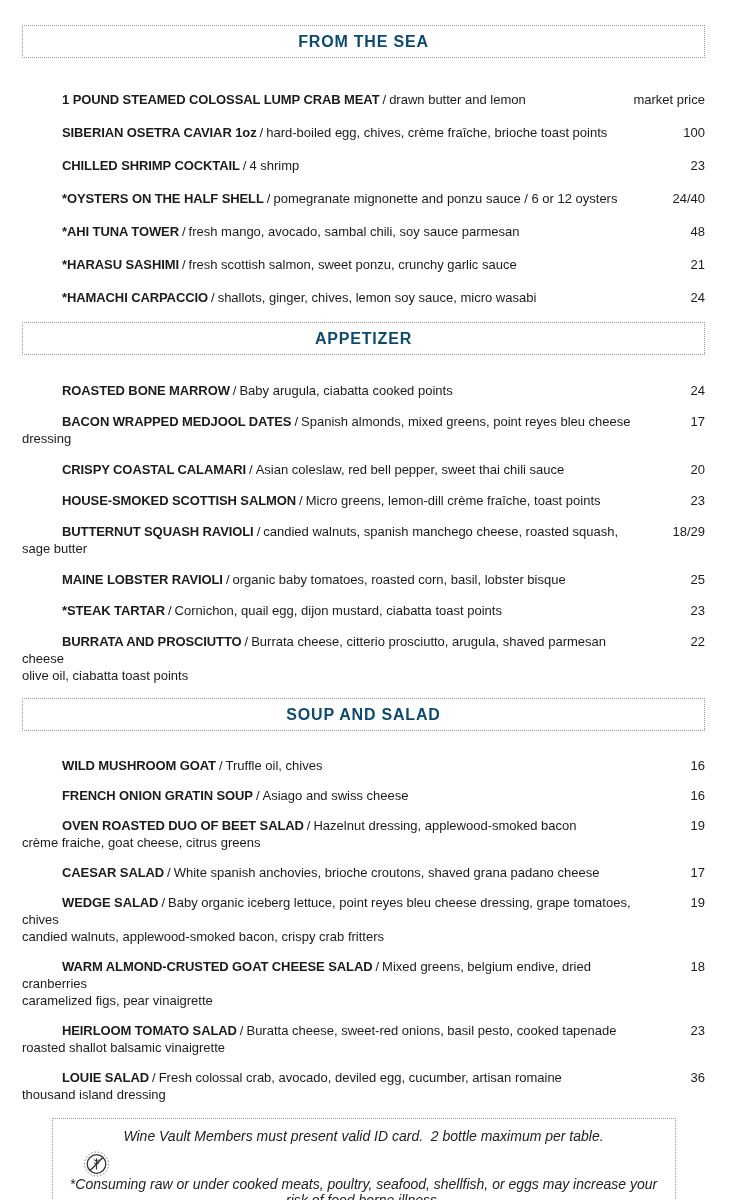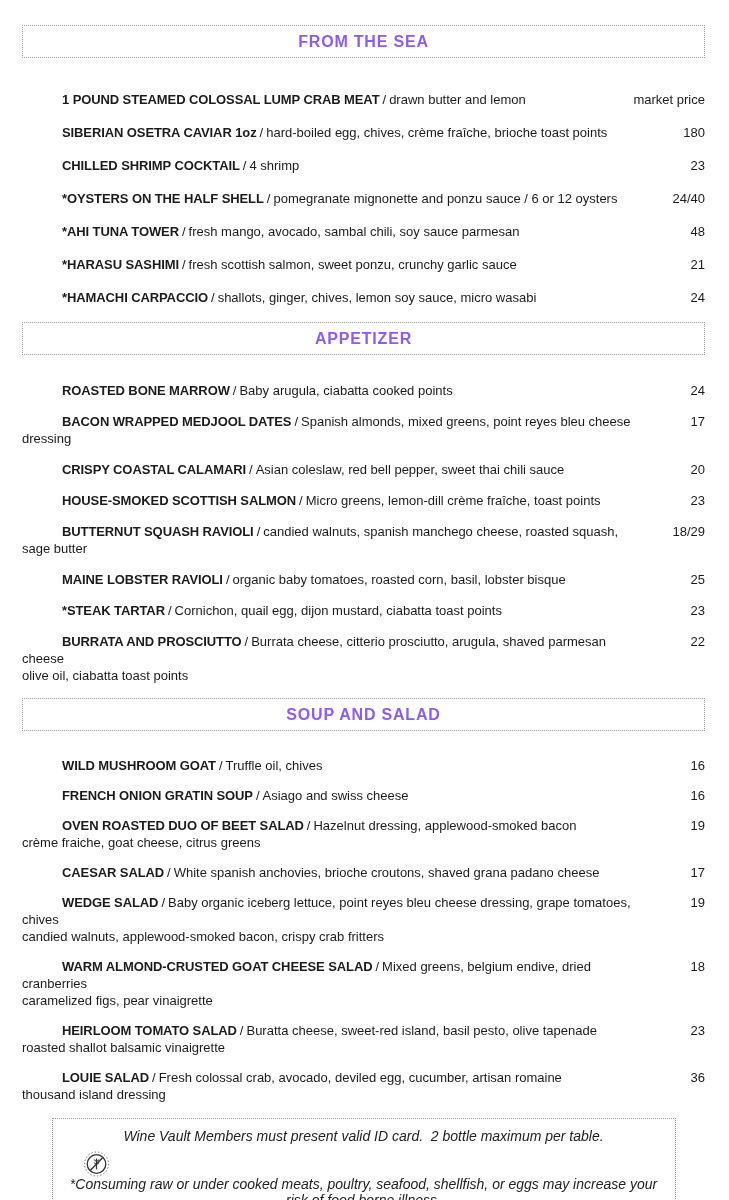--- a/index.html
+++ b/index.html
@@ -8,21 +8,21 @@
     width: 729px; height: 1200px; overflow: hidden;
     font-family: "Liberation Sans", sans-serif;
     color: #1b1b1b;
   }
   .page { width: 729px; height: 1200px; padding: 25px 24px 0 22px; }
 
   .section-header {
     border: 1px dotted #999;
     height: 33px;
     display: flex; align-items: center; justify-content: center;
-    font-weight: 700; font-size: 16px; letter-spacing: 0.8px; color: #8b5cf6;
+    font-weight: 700; font-size: 16px; letter-spacing: 0.8px; color: #0c4a6e;
   }
   .soup .section-header { margin-top: 8px; }
 
   .items { margin-top: 27px; }
   .sea .items { margin-top: 33px; }
   .soup .items { margin-top: 26px; }
 
   .item { display: flex; align-items: flex-start; }
   .sea  .item { margin-bottom: 16px; }
   .app  .item { margin-bottom: 14px; }
@@ -66,21 +66,21 @@
     </div>
     <div class="items">
 
       <div class="item">
         <div class="item-main"><span class="item-name">1 POUND STEAMED COLOSSAL LUMP CRAB MEAT</span><span class="item-sep">/</span><span class="item-desc">drawn butter and lemon</span><span class="item-desc2"></span></div>
         <div class="item-price">market price</div>
       </div>
 
       <div class="item">
         <div class="item-main"><span class="item-name">SIBERIAN OSETRA CAVIAR 1oz</span><span class="item-sep">/</span><span class="item-desc">hard-boiled egg, chives, crème fraîche, brioche toast points</span><span class="item-desc2"></span></div>
-        <div class="item-price">180</div>
+        <div class="item-price">100</div>
       </div>
 
       <div class="item">
         <div class="item-main"><span class="item-name">CHILLED SHRIMP COCKTAIL</span><span class="item-sep">/</span><span class="item-desc">4 shrimp</span><span class="item-desc2"></span></div>
         <div class="item-price">23</div>
       </div>
 
       <div class="item">
         <div class="item-main"><span class="item-name">*OYSTERS ON THE HALF SHELL</span><span class="item-sep">/</span><span class="item-desc">pomegranate mignonette and ponzu sauce / 6 or 12 oysters</span><span class="item-desc2"></span></div>
         <div class="item-price">24/40</div>
@@ -183,21 +183,21 @@
         <div class="item-main"><span class="item-name">WEDGE SALAD</span><span class="item-sep">/</span><span class="item-desc">Baby organic iceberg lettuce, point reyes bleu cheese dressing, grape tomatoes, chives</span><span class="item-desc2">candied walnuts, applewood-smoked bacon, crispy crab fritters</span></div>
         <div class="item-price">19</div>
       </div>
 
       <div class="item">
         <div class="item-main"><span class="item-name">WARM ALMOND-CRUSTED GOAT CHEESE SALAD</span><span class="item-sep">/</span><span class="item-desc">Mixed greens, belgium endive, dried cranberries</span><span class="item-desc2">caramelized figs, pear vinaigrette</span></div>
         <div class="item-price">18</div>
       </div>
 
       <div class="item">
-        <div class="item-main"><span class="item-name">HEIRLOOM TOMATO SALAD</span><span class="item-sep">/</span><span class="item-desc">Buratta cheese, sweet-red island, basil pesto, olive tapenade</span><span class="item-desc2">roasted shallot balsamic vinaigrette</span></div>
+        <div class="item-main"><span class="item-name">HEIRLOOM TOMATO SALAD</span><span class="item-sep">/</span><span class="item-desc">Buratta cheese, sweet-red onions, basil pesto, cooked tapenade</span><span class="item-desc2">roasted shallot balsamic vinaigrette</span></div>
         <div class="item-price">23</div>
       </div>
 
       <div class="item">
         <div class="item-main"><span class="item-name">LOUIE SALAD</span><span class="item-sep">/</span><span class="item-desc">Fresh colossal crab, avocado, deviled egg, cucumber, artisan romaine</span><span class="item-desc2">thousand island dressing</span></div>
         <div class="item-price">36</div>
       </div>
 
     </div>
   </div>

